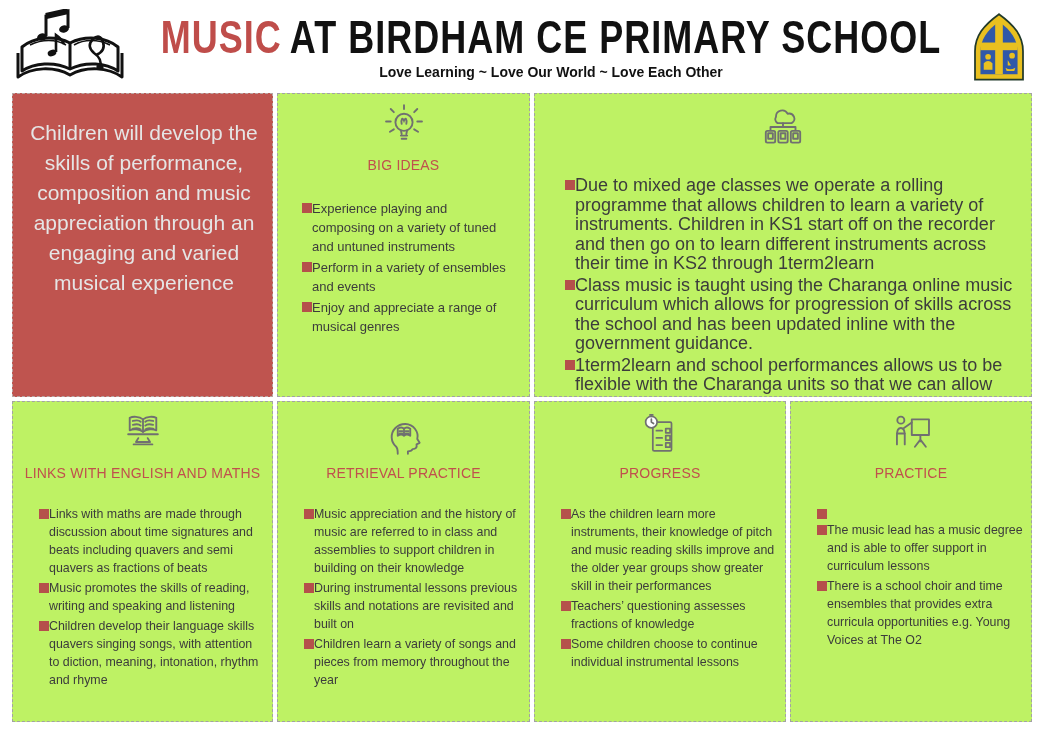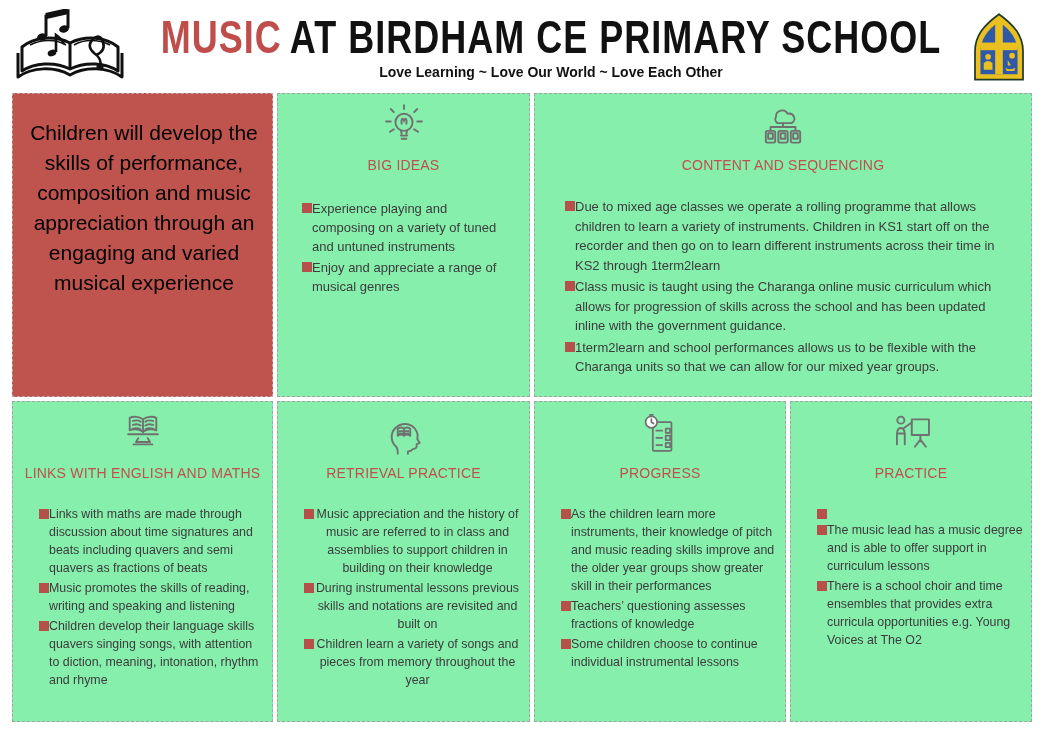--- a/index.html
+++ b/index.html
@@ -24,49 +24,49 @@
     transform:scaleY(1.1); transform-origin:center;
   }
   .crest { width:66px; height:72px; flex:0 0 auto; margin-right:4px; }
 
   
   .grid {
     position:absolute; left:12px; top:93px; width:1020px;
     display:grid; grid-template-columns:261px 253px 252px 242px;
     grid-template-rows:304px 321px; gap:4px;
   }
-  .cell { border:1px dashed #a3a3a3; background:#86efac; overflow:hidden; }
+  .cell { border:1px dashed #a3a3a3; background:#bef264; overflow:hidden; }
 
   .mission {
     grid-column:1; grid-row:1; background:#bf544f; border-color:#b9a6a4;
-    color:#000000; display:flex; align-items:flex-start; justify-content:center;
+    color:#e5e5e5; display:flex; align-items:flex-start; justify-content:center;
     text-align:center; padding:24px 9px 0 12px;
     font-size:21px; line-height:30px;
   }
 
   .section { display:flex; flex-direction:column; align-items:center; padding-top:8px; }
   .sec-icon { height:50px; display:flex; align-items:center; justify-content:center; }
   .sec-icon svg { stroke:#707070; }
   .sec-title { color:#c0504d; font-size:14px; margin-top:5px; letter-spacing:0.2px; }
 
   ul.bullets { list-style:none; width:100%; margin-top:26px; }
   ul.bullets li { display:flex; margin-bottom:2px; }
   .bullet-sq { flex:0 0 auto; width:10px; height:10px; background:#b5504b; margin-top:4px; }
   .bullet-text { font-size:13px; line-height:19px; color:#3c3c3c; }
 
   
   .big-ideas ul.bullets    { padding:0 18px 0 24px; }
   .content-seq             { grid-column:3 / span 2; grid-row:1; }
   .content-seq ul.bullets  { padding:0 16px 0 30px; margin-top:24px; }
-  .content-seq .bullet-text{ font-size:13px; line-height:19.5px; }
+  .content-seq .bullet-text{ font-size:18px; line-height:19.5px; }
   .row2 ul.bullets         { padding:0 8px 0 26px; margin-top:24px; }
   .row2 .bullet-text       { font-size:12.4px; line-height:18px; }
 
   .links-cell    { grid-column:1; grid-row:2; }
-  .retrieval-cell{ grid-column:2; grid-row:2;text-align:center; }
+  .retrieval-cell{ grid-column:2; grid-row:2; }
   .progress-cell { grid-column:3; grid-row:2; }
   .support-cell  { grid-column:4; grid-row:2; }
   .big-ideas     { grid-column:2; grid-row:1; } 
 </style>
 </head>
 <body>
 
 <div class="page">
 
   <div class="header">
@@ -129,20 +129,24 @@
           <path d="M29 28 c-1-6 1-9 3-4 c2-5 4-2 3 4"></path>
           <path d="M28 36 l1 5 M36 36 l-1 5 M28 43 h8 M29 47 h6"></path>
           <path d="M32 9 v-5 M19 13 l-4-4 M45 13 l4-4 M15 25 h-6 M49 25 h6 M19 35 l-5 3 M45 35 l5 3"></path>
         </svg>
       </div>
       <div class="sec-title">BIG IDEAS</div>
       <ul class="bullets">
         <li>
             <span class="bullet-sq"></span>
             <span class="bullet-text">Experience playing and composing on a variety of tuned and untuned instruments</span>
+          </li>
+        <li>
+            <span class="bullet-sq"></span>
+            <span class="bullet-text">Perform in a variety of ensembles and events</span>
           </li>
         <li>
             <span class="bullet-sq"></span>
             <span class="bullet-text">Enjoy and appreciate a range of musical genres</span>
           </li>
       </ul>
     </div>
 
     <div class="cell section content-seq">
       <div class="sec-icon">
@@ -150,21 +154,20 @@
           <path d="M23 19 a8 8 0 0 1 15 -4 a7 6.5 0 0 1 5 12 h-18 a6 6 0 0 1 -2 -8 z"></path>
           <path d="M32 27 v5 M16 32 h32 M16 32 v4 M48 32 v4"></path>
           <rect x="10" y="37" width="12" height="15" rx="2"></rect>
           <rect x="13" y="40" width="6" height="7"></rect>
           <rect x="26" y="37" width="12" height="15" rx="2"></rect>
           <rect x="29" y="40" width="6" height="7"></rect>
           <rect x="42" y="37" width="12" height="15" rx="2"></rect>
           <rect x="45" y="40" width="6" height="7"></rect>
         </svg>
       </div>
-      <div class="sec-title">CONTENT AND SEQUENCING</div>
       <ul class="bullets">
         <li>
             <span class="bullet-sq"></span>
             <span class="bullet-text">Due to mixed age classes we operate a rolling programme that allows children to learn a variety of instruments.  Children in KS1 start off on the recorder and then go on to learn different instruments across their time in KS2 through 1term2learn</span>
           </li>
         <li>
             <span class="bullet-sq"></span>
             <span class="bullet-text">Class music is taught using the Charanga online music curriculum which allows for progression of skills across the school and has been updated inline with the government guidance.</span>
           </li>
         <li>

